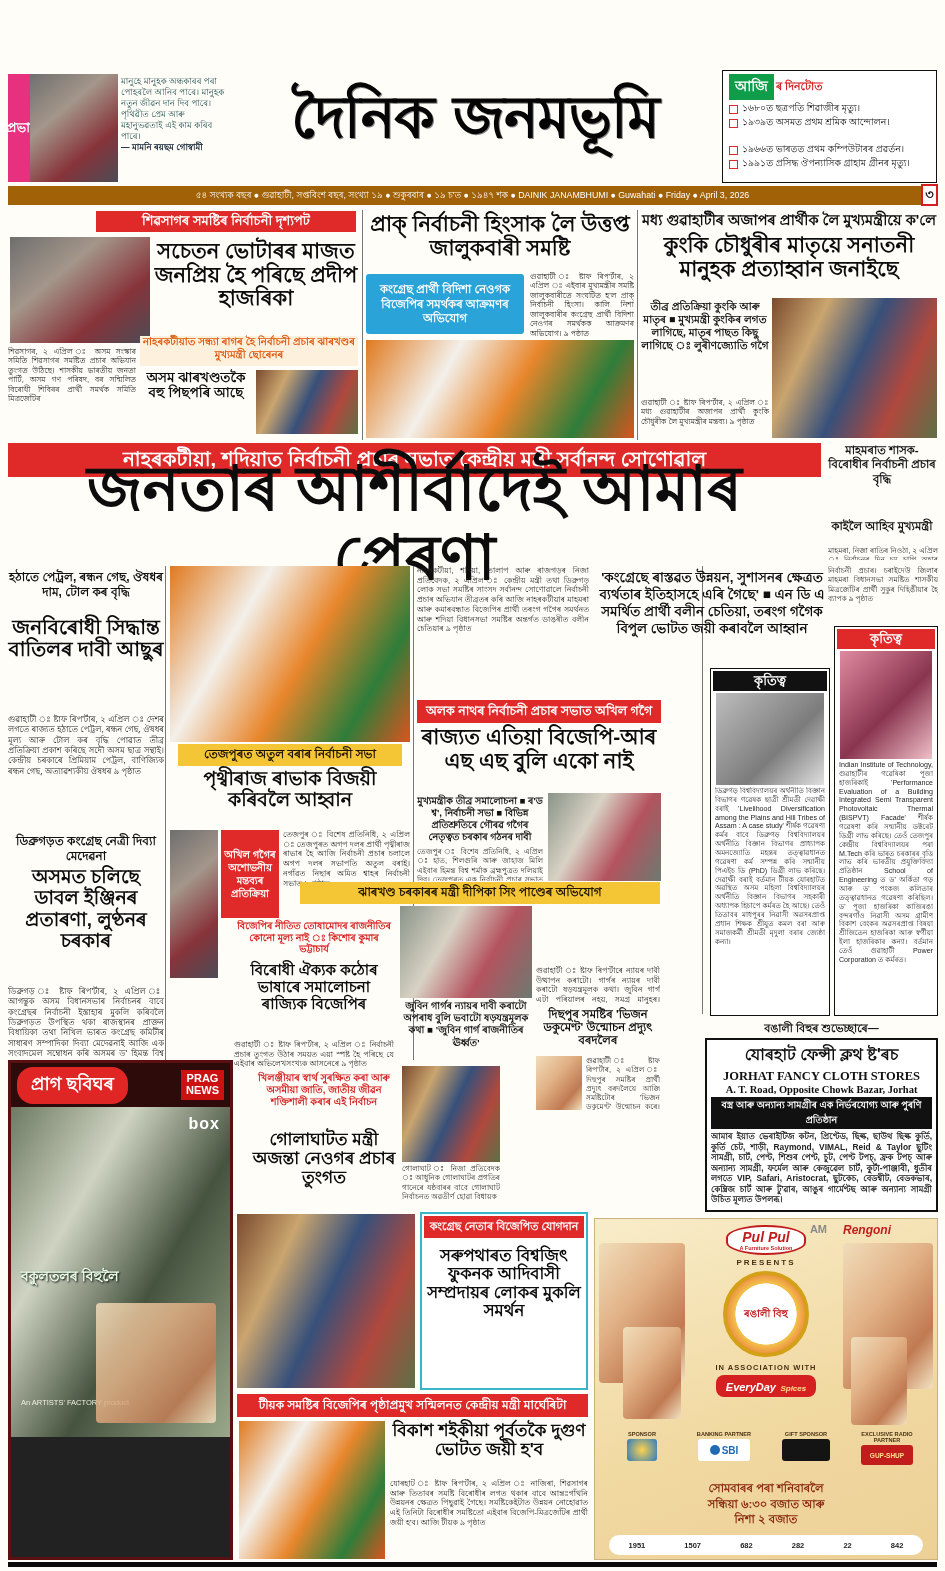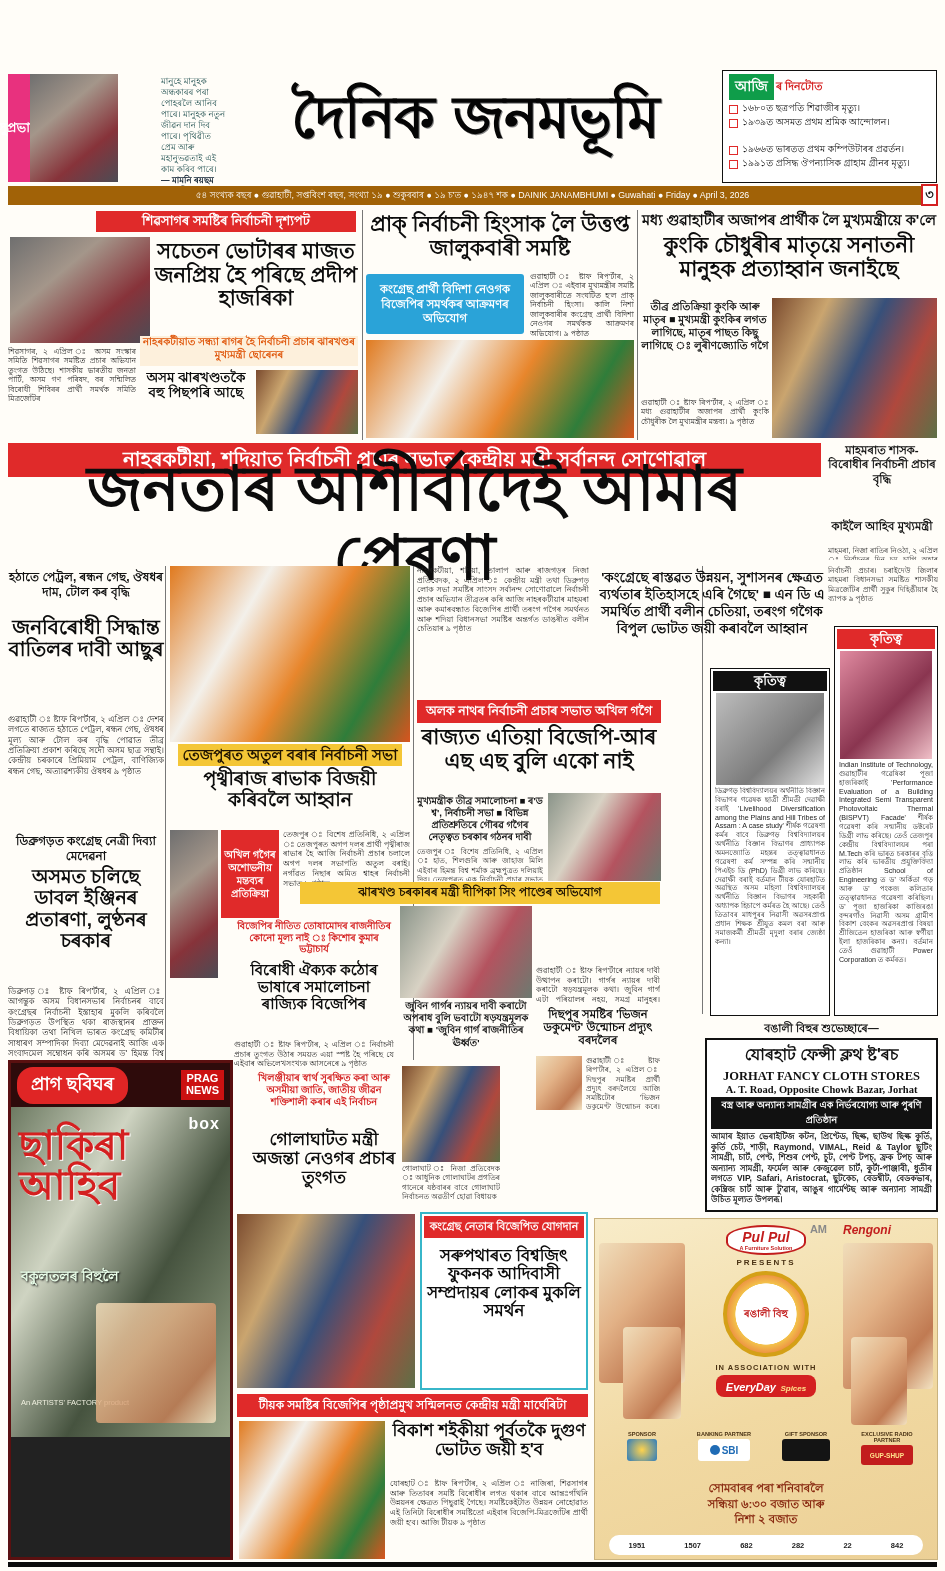--- a/index.html
+++ b/index.html
@@ -25,21 +25,21 @@
   .pill{border-radius:16px;}
 </style>
 </head>
 <body>
 
 <div id="paper">
 
   <div class="abs" style="left:8px;top:74px;width:222px;height:108px;display:flex;">
     <div style="width:22px;background:#e8317e;color:#fff;font-weight:800;font-size:13px;display:flex;flex-direction:column;align-items:center;justify-content:center;line-height:1.05;">সুপ্ৰভাত</div>
     <div class="ph-man" style="width:88px;height:108px;"></div>
-    <div style="flex:1;padding:2px 3px;font-size:8.6px;line-height:1.28;color:#1d4d4d;margin-left:40px;">
+    <div style="flex:1;padding:2px 3px;font-size:8.6px;line-height:1.28;color:#1d4d4d;">
       <span>মানুহে মানুহক অন্ধকাৰৰ পৰা পোহৰলৈ আনিব পাৰে। মানুহক নতুন জীৱন দান দিব পাৰে। পৃথিৱীত প্ৰেম আৰু মহানুভৱতাই এই কাম কৰিব পাৰে।</span>
       <div style="font-weight:800;color:#123;">— মামনি ৰয়ছম গোস্বামী</div>
     </div>
   </div>
 
   <div class="abs" style="left:232px;top:58px;width:486px;height:126px;display:flex;align-items:center;justify-content:center;font-family:'DejaVu Serif',serif;font-size:58px;font-weight:900;letter-spacing:-1px;color:#050505;text-shadow:1px 1px 0 #888;">দৈনিক জনমভূমি</div>
 
   <div class="abs boxed" style="left:722px;top:70px;width:215px;height:113px;padding:3px 6px;background:#fff;">
     <div style="display:flex;align-items:center;margin-bottom:3px;">
       <span style="background:#0f9d4a;color:#fff;font-weight:900;font-size:14px;padding:1px 6px;">আজি</span>
@@ -102,21 +102,21 @@
   <div class="abs vrule" style="left:702px;top:566px;height:448px;"></div>
 
   <div class="abs deck" style="left:8px;top:570px;width:156px;height:44px;font-size:12px;">হঠাতে পেট্ৰল, ৰন্ধন গেছ, ঔষধৰ দাম, টোল কৰ বৃদ্ধি</div>
   <div class="abs hl" style="left:8px;top:616px;width:156px;height:96px;font-size:20px;">জনবিৰোধী সিদ্ধান্ত বাতিলৰ দাবী আছুৰ</div>
   <div class="abs body-txt" style="left:8px;top:714px;width:156px;height:116px;font-size:8.3px;">গুৱাহাটী ঃ ষ্টাফ ৰিপ'ৰ্টাৰ, ২ এপ্ৰিল ঃ দেশৰ লগতে ৰাজ্যত হঠাতে পেট্ৰল, ৰন্ধন গেছ, ঔষধৰ মূল্য আৰু টোল কৰ বৃদ্ধি পোৱাত তীব্ৰ প্ৰতিক্ৰিয়া প্ৰকাশ কৰিছে সদৌ অসম ছাত্ৰ সন্থাই। কেন্দ্ৰীয় চৰকাৰে প্ৰিমিয়াম পেট্ৰল, বাণিজ্যিক ৰন্ধন গেছ, অত্যাৱশ্যকীয় ঔষধৰ  ৯ পৃষ্ঠাত</div>
   <div class="abs deck" style="left:8px;top:834px;width:156px;height:30px;font-size:12px;">ডিব্ৰুগড়ত কংগ্ৰেছ নেত্ৰী দিব্যা মেদেৱনা</div>
   <div class="abs hl" style="left:8px;top:866px;width:156px;height:118px;font-size:19px;">অসমত চলিছে ডাবল ইঞ্জিনৰ প্ৰতাৰণা, লুণ্ঠনৰ চৰকাৰ</div>
   <div class="abs body-txt" style="left:8px;top:986px;width:156px;height:72px;font-size:8.3px;">ডিব্ৰুগড় ঃ ষ্টাফ ৰিপ'ৰ্টাৰ, ২ এপ্ৰিল ঃ আগন্তুক অসম বিধানসভাৰ নিৰ্বাচনৰ বাবে কংগ্ৰেছৰ নিৰ্বাচনী ইস্তাহাৰ মুকলি কৰিবলৈ ডিব্ৰুগড়ত উপস্থিত থকা ৰাজস্থানৰ প্ৰাক্তন বিধায়িকা তথা নিখিল ভাৰত কংগ্ৰেছ কমিটীৰ সাধাৰণ সম্পাদিকা দিব্যা মেদেৱনাই আজি এক সংবাদমেল সম্বোধন কৰি অসমৰ ড' হিমন্ত বিশ্ব শৰ্মা নেতৃত্বাধীন  ৯ পৃষ্ঠাত</div>
 
   <div class="abs ph-stage" style="left:170px;top:566px;width:240px;height:176px;"></div>
-  <div class="abs kick-yellow" style="left:178px;top:744px;width:224px;height:22px;font-size:15px;">তেজপুৰত অতুল বৰাৰ নিৰ্বাচনী সভা</div>
+  <div class="abs kick-yellow" style="left:178px;top:744px;width:224px;height:22px;font-size:12px;">তেজপুৰত অতুল বৰাৰ নিৰ্বাচনী সভা</div>
   <div class="abs hl" style="left:170px;top:768px;width:240px;height:58px;font-size:19px;">পৃথ্বীৰাজ ৰাভাক বিজয়ী কৰিবলৈ আহ্বান</div>
   <div class="abs ph-man" style="left:170px;top:830px;width:48px;height:148px;"></div>
   <div class="abs" style="left:221px;top:830px;width:58px;height:88px;background:#e02a2a;color:#fff;font-weight:800;font-size:10px;display:flex;align-items:center;justify-content:center;text-align:center;line-height:1.3;padding:2px;">অখিল গগৈৰ অশোভনীয় মন্তব্যৰ প্ৰতিক্ৰিয়া</div>
   <div class="abs body-txt" style="left:283px;top:830px;width:127px;height:84px;font-size:7.8px;">তেজপুৰ ঃ বিশেষ প্ৰতিনিধি, ২ এপ্ৰিল ঃ তেজপুৰত অগপ দলৰ প্ৰাৰ্থী পৃথ্বীৰাজ ৰাভাৰ হৈ আজি নিৰ্বাচনী প্ৰচাৰ চলালে অগপ দলৰ সভাপতি অতুল বৰাই। নগাঁৱত নিছাৰ অমিত শ্বাহৰ নিৰ্বাচনী সভাত  ৯ পৃষ্ঠাত</div>
 
   <div class="abs redtext" style="left:234px;top:920px;width:160px;height:40px;font-size:9.6px;">বিজেপিৰ নীতিত তোষামোদৰ ৰাজনীতিৰ কোনো মূল্য নাই ঃ কিশোৰ কুমাৰ ভট্টাচাৰ্য</div>
   <div class="abs hl" style="left:234px;top:962px;width:160px;height:78px;font-size:15px;">বিৰোধী ঐক্যক কঠোৰ ভাষাৰে সমালোচনা ৰাজ্যিক বিজেপিৰ</div>
   <div class="abs body-txt" style="left:234px;top:1040px;width:160px;height:28px;font-size:7.8px;">গুৱাহাটী ঃ ষ্টাফ ৰিপ'ৰ্টাৰ, ২ এপ্ৰিল ঃ নিৰ্বাচনী প্ৰচাৰ তুংগত উঠাৰ সময়ত এয়া স্পষ্ট হৈ পৰিছে যে এইবাৰ অভিলেখসংখ্যক আসনেৰে  ৯ পৃষ্ঠাত</div>
 
   <div class="abs body-txt" style="left:417px;top:566px;width:172px;height:128px;font-size:7.8px;">নাহৰকটীয়া, শদিয়া, তালাপ আৰু ৰাজগড়ৰ নিজা প্ৰতিবেদক, ২ এপ্ৰিল ঃ কেন্দ্ৰীয় মন্ত্ৰী তথা ডিব্ৰুগড় লোক সভা সমষ্টিৰ সাংসদ সৰ্বানন্দ সোণোৱালে নিৰ্বাচনী প্ৰচাৰ অভিযান তীব্ৰতৰ কৰি আজি নাহৰকটীয়াৰ মাহমৰা আৰু কমাৰবন্ধাত বিজেপিৰ প্ৰাৰ্থী তৰংগ গগৈৰ সমৰ্থনত আৰু শদিয়া বিধানসভা সমষ্টিৰ অন্তৰ্গত ডাঙৰীত বলীন চেতিয়াৰ  ৯ পৃষ্ঠাত</div>
@@ -149,24 +149,20 @@
   </div>
 
   <div class="abs" style="left:8px;top:1060px;width:225px;height:500px;border:3px solid #5a1010;background:#222;">
     <div style="height:44px;background:#2e0b0b;display:flex;align-items:center;justify-content:space-between;padding:0 6px;">
       <span class="pill" style="background:#e02525;color:#fff;font-weight:900;font-size:18px;padding:3px 14px;">প্ৰাগ ছবিঘৰ</span>
       <span style="background:#c11;color:#fff;font-weight:900;font-size:11px;text-align:center;line-height:1.05;padding:3px 5px;">
         <span>PRAG</span><br><span>NEWS</span>
       </span>
     </div>
     <div style="position:relative;height:330px;background:linear-gradient(120deg,#6d7a62 0%,#cfd4c2 30%,#46533f 60%,#9aa88a 100%);">
-      <div style="position:absolute;left:8px;top:18px;color:#d42020;font-weight:900;font-size:40px;line-height:1.0;text-shadow:1px 1px 0 #fff;">
-        <div>ছাকিৰা</div>
-        <div>আহিব</div>
-      </div>
       <div style="position:absolute;left:10px;top:158px;color:#eaffea;font-weight:800;font-size:14px;text-shadow:1px 1px 2px #000;">বকুলতলৰ বিহুলৈ</div>
       <div style="position:absolute;right:10px;top:8px;color:#fff;font-weight:900;font-size:16px;letter-spacing:1px;">box</div>
       <div style="position:absolute;left:10px;bottom:30px;color:#f0f0e0;font-size:7.5px;">An ARTISTS' FACTORY product</div>
       <div class="ph-warm" style="position:absolute;right:14px;bottom:14px;width:120px;height:120px;border-radius:4px;opacity:.85;"></div>
     </div>
   </div>
 
   <div class="abs redtext" style="left:250px;top:1072px;width:148px;height:56px;font-size:9.8px;">খিলঞ্জীয়াৰ স্বাৰ্থ সুৰক্ষিত কৰা আৰু অসমীয়া জাতি, জাতীয় জীৱন শক্তিশালী কৰাৰ এই নিৰ্বাচন</div>
   <div class="abs hl" style="left:250px;top:1130px;width:148px;height:80px;font-size:17px;">গোলাঘাটত মন্ত্ৰী অজন্তা নেওগৰ প্ৰচাৰ তুংগত</div>
   <div class="abs ph-crowd" style="left:402px;top:1066px;width:98px;height:96px;"></div>

